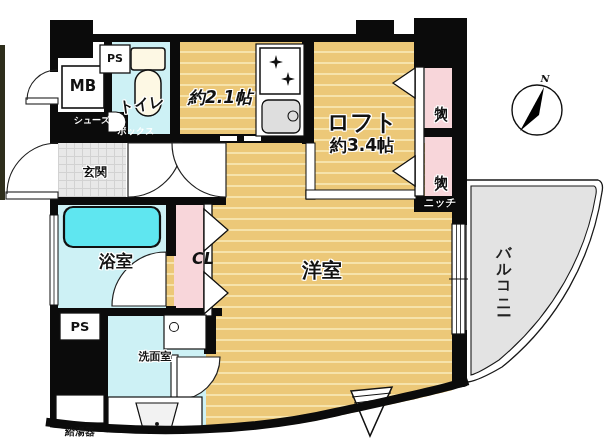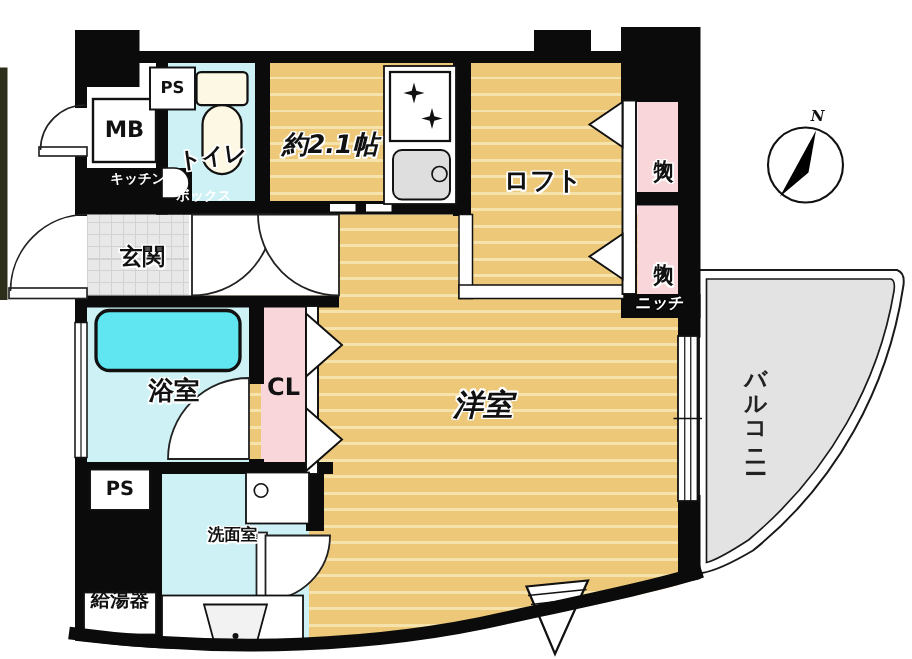--- a/index.html
+++ b/index.html
@@ -162,39 +162,40 @@
     <path d="M 46 422 C 150 436 255 431 337 412 C 392 400 440 390 468 381" fill="none" stroke="#0b0b0b" stroke-width="8.5"></path>
 
     <g>
       <circle cx="537" cy="110" r="25" fill="#fff" stroke="#111" stroke-width="1.4"></circle>
       <path d="M 544 87 L 520 131 L 539 115 Z" fill="#000"></path>
     </g>
   </svg>
 
   <div class="lbl" style="left:220px;top:98px;font-size:17px;font-style:italic;">約2.1帖</div>
 
-  <div class="lbl" style="left:362px;top:122px;font-size:17px;text-align:right;">ロフト</div>
-
-  <div class="lbl" style="left:322px;top:270px;font-size:20px;font-style:italic;">洋室</div>
+  <div class="lbl" style="left:362px;top:122px;font-size:23px;text-align:right;">ロフト</div>
+  <div class="lbl" style="left:362px;top:146px;font-size:17px;">約3.4帖</div>
+
+  <div class="lbl" style="left:322px;top:270px;font-size:20px;">洋室</div>
 
   <div class="lbl" style="left:142px;top:105px;font-size:15px;transform:translate(-50%,-50%) rotate(-8deg);">トイレ</div>
-  <div class="lbl" style="left:95px;top:172px;font-size:15px;">玄関</div>
+  <div class="lbl" style="left:95px;top:172px;font-size:12px;">玄関</div>
   <div class="lbl" style="left:116px;top:262px;font-size:17px;">浴室</div>
   <div class="lbl" style="left:155px;top:357px;font-size:11px;">洗面室</div>
-  <div class="lbl plain" style="left:189px;top:259px;font-size:16px;font-weight:bold;">CL</div>
+  <div class="lbl plain" style="left:203px;top:259px;font-size:16px;font-weight:bold;font-style:italic;">CL</div>
   <div class="lbl plain" style="left:83px;top:87px;font-size:15px;text-align:center;">MB</div>
   <div class="lbl plain" style="left:115px;top:59px;font-size:11px;">PS</div>
   <div class="lbl plain" style="left:80px;top:327px;font-size:13px;">PS</div>
 
   <div class="lbl vert" style="left:441px;top:97px;font-size:13px;">物入</div>
   <div class="lbl vert" style="left:441px;top:166px;font-size:13px;">物入</div>
 
   <div class="lbl whitelbl" style="left:440px;top:203px;font-size:10.5px;transform:translate(-50%,-50%) skewX(-8deg);">ニッチ</div>
 
-  <div class="lbl whitelbl" style="left:92px;top:121px;font-size:9px;text-shadow:none;">キッチン</div>
+  <div class="lbl whitelbl" style="left:92px;top:121px;font-size:9px;text-shadow:none;">シューズ</div>
   <div class="lbl whitelbl" style="left:92px;top:132px;font-size:9px;text-shadow:none;margin-left:44px;">ボックス</div>
 
-  <div class="lbl plain" style="left:80px;top:401px;font-size:13px;">給湯器</div>
+  <div class="lbl plain" style="left:80px;top:432px;font-size:10px;">給湯器</div>
 
   <div class="lbl vert plain" style="left:503px;top:272px;font-size:15px;color:#222;">バルコニー</div>
 
   <div class="lbl plain" style="left:545px;top:79px;font-size:10px;font-style:italic;font-family:'DejaVu Serif',serif;">N</div>
 </div>
 
 </body></html>

